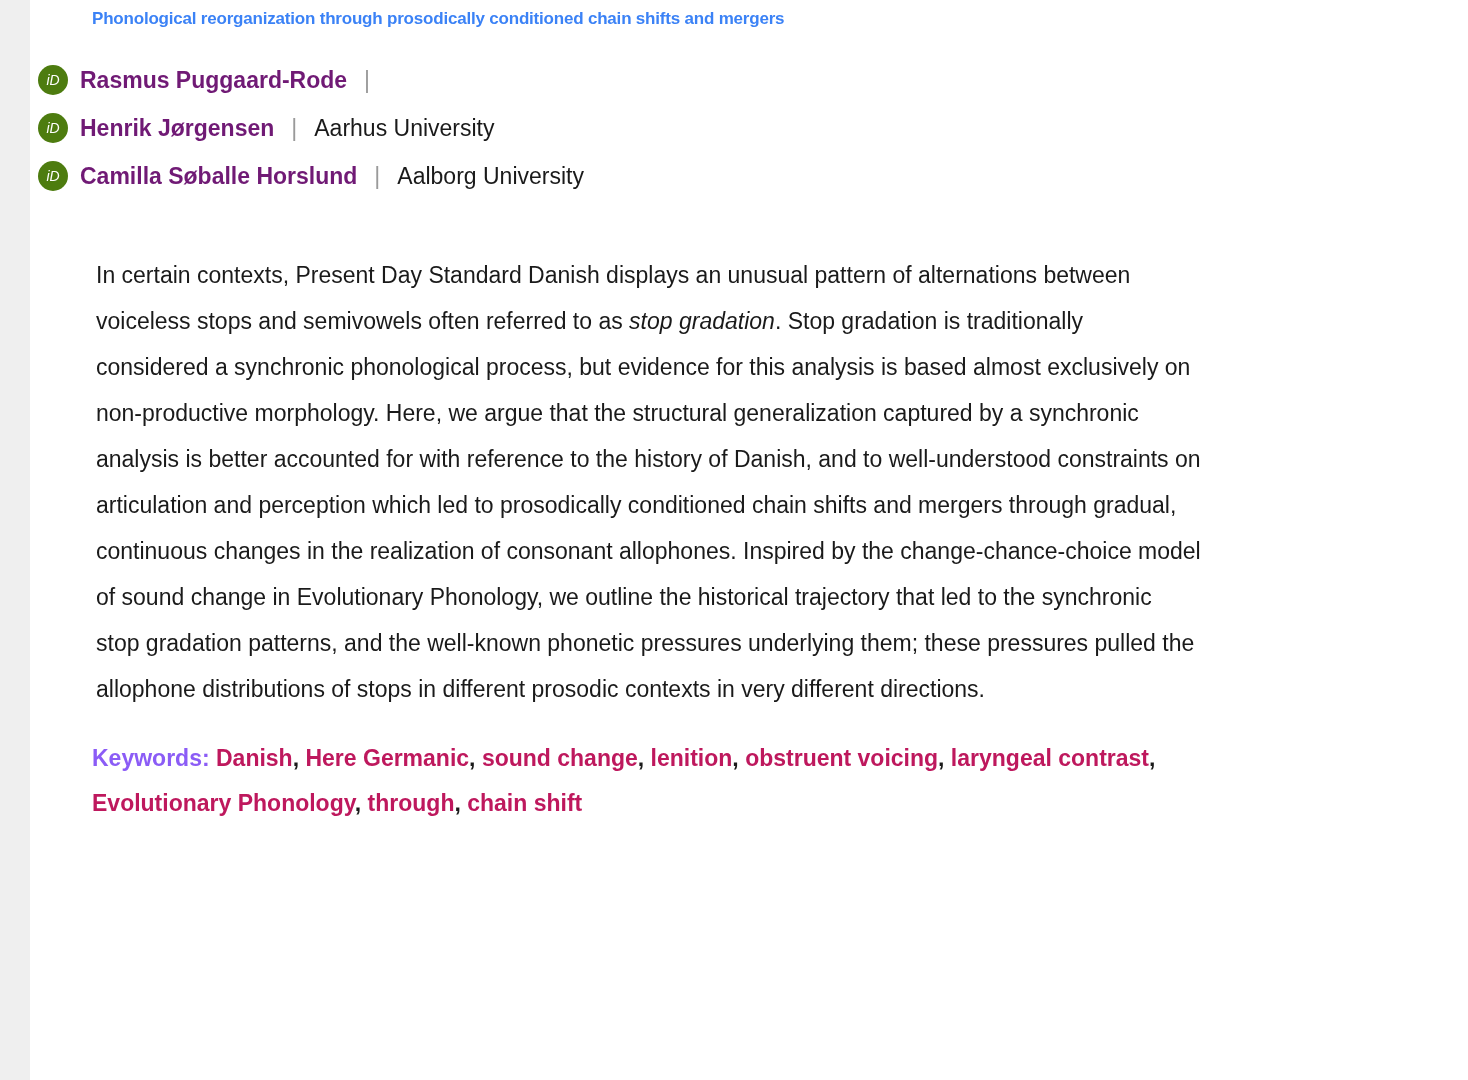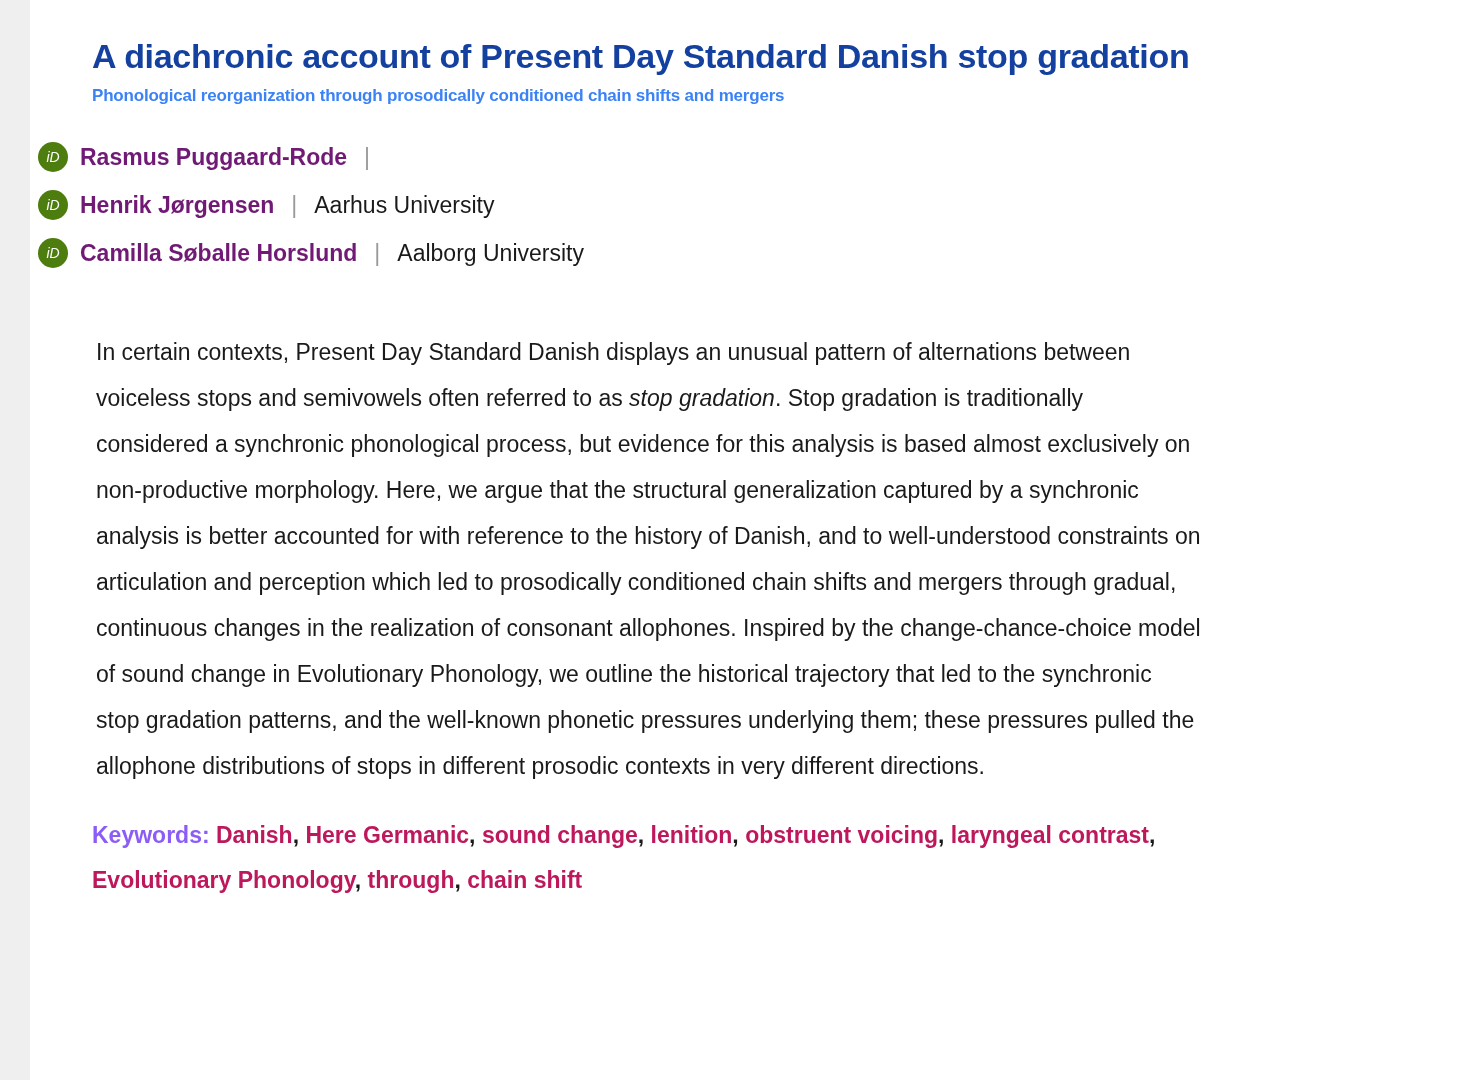--- a/index.html
+++ b/index.html
@@ -123,21 +123,20 @@
     color: #1a1a1a;
   }
 </style>
 </head>
 <body>
 
 <div class="left-gutter"></div>
 
 <main class="content">
 
-  <h1 class="title">A diachronic account of Present Day Standard Danish stop gradation</h1>
 
   <h2 class="subtitle">Phonological reorganization through prosodically conditioned chain shifts and mergers</h2>
 
   <div class="authors">
 
     <div class="author-row">
       <span class="orcid-badge">iD</span>
       <a class="author-name">Rasmus Puggaard-Rode</a>
       <span class="pipe">|</span>
     </div>

